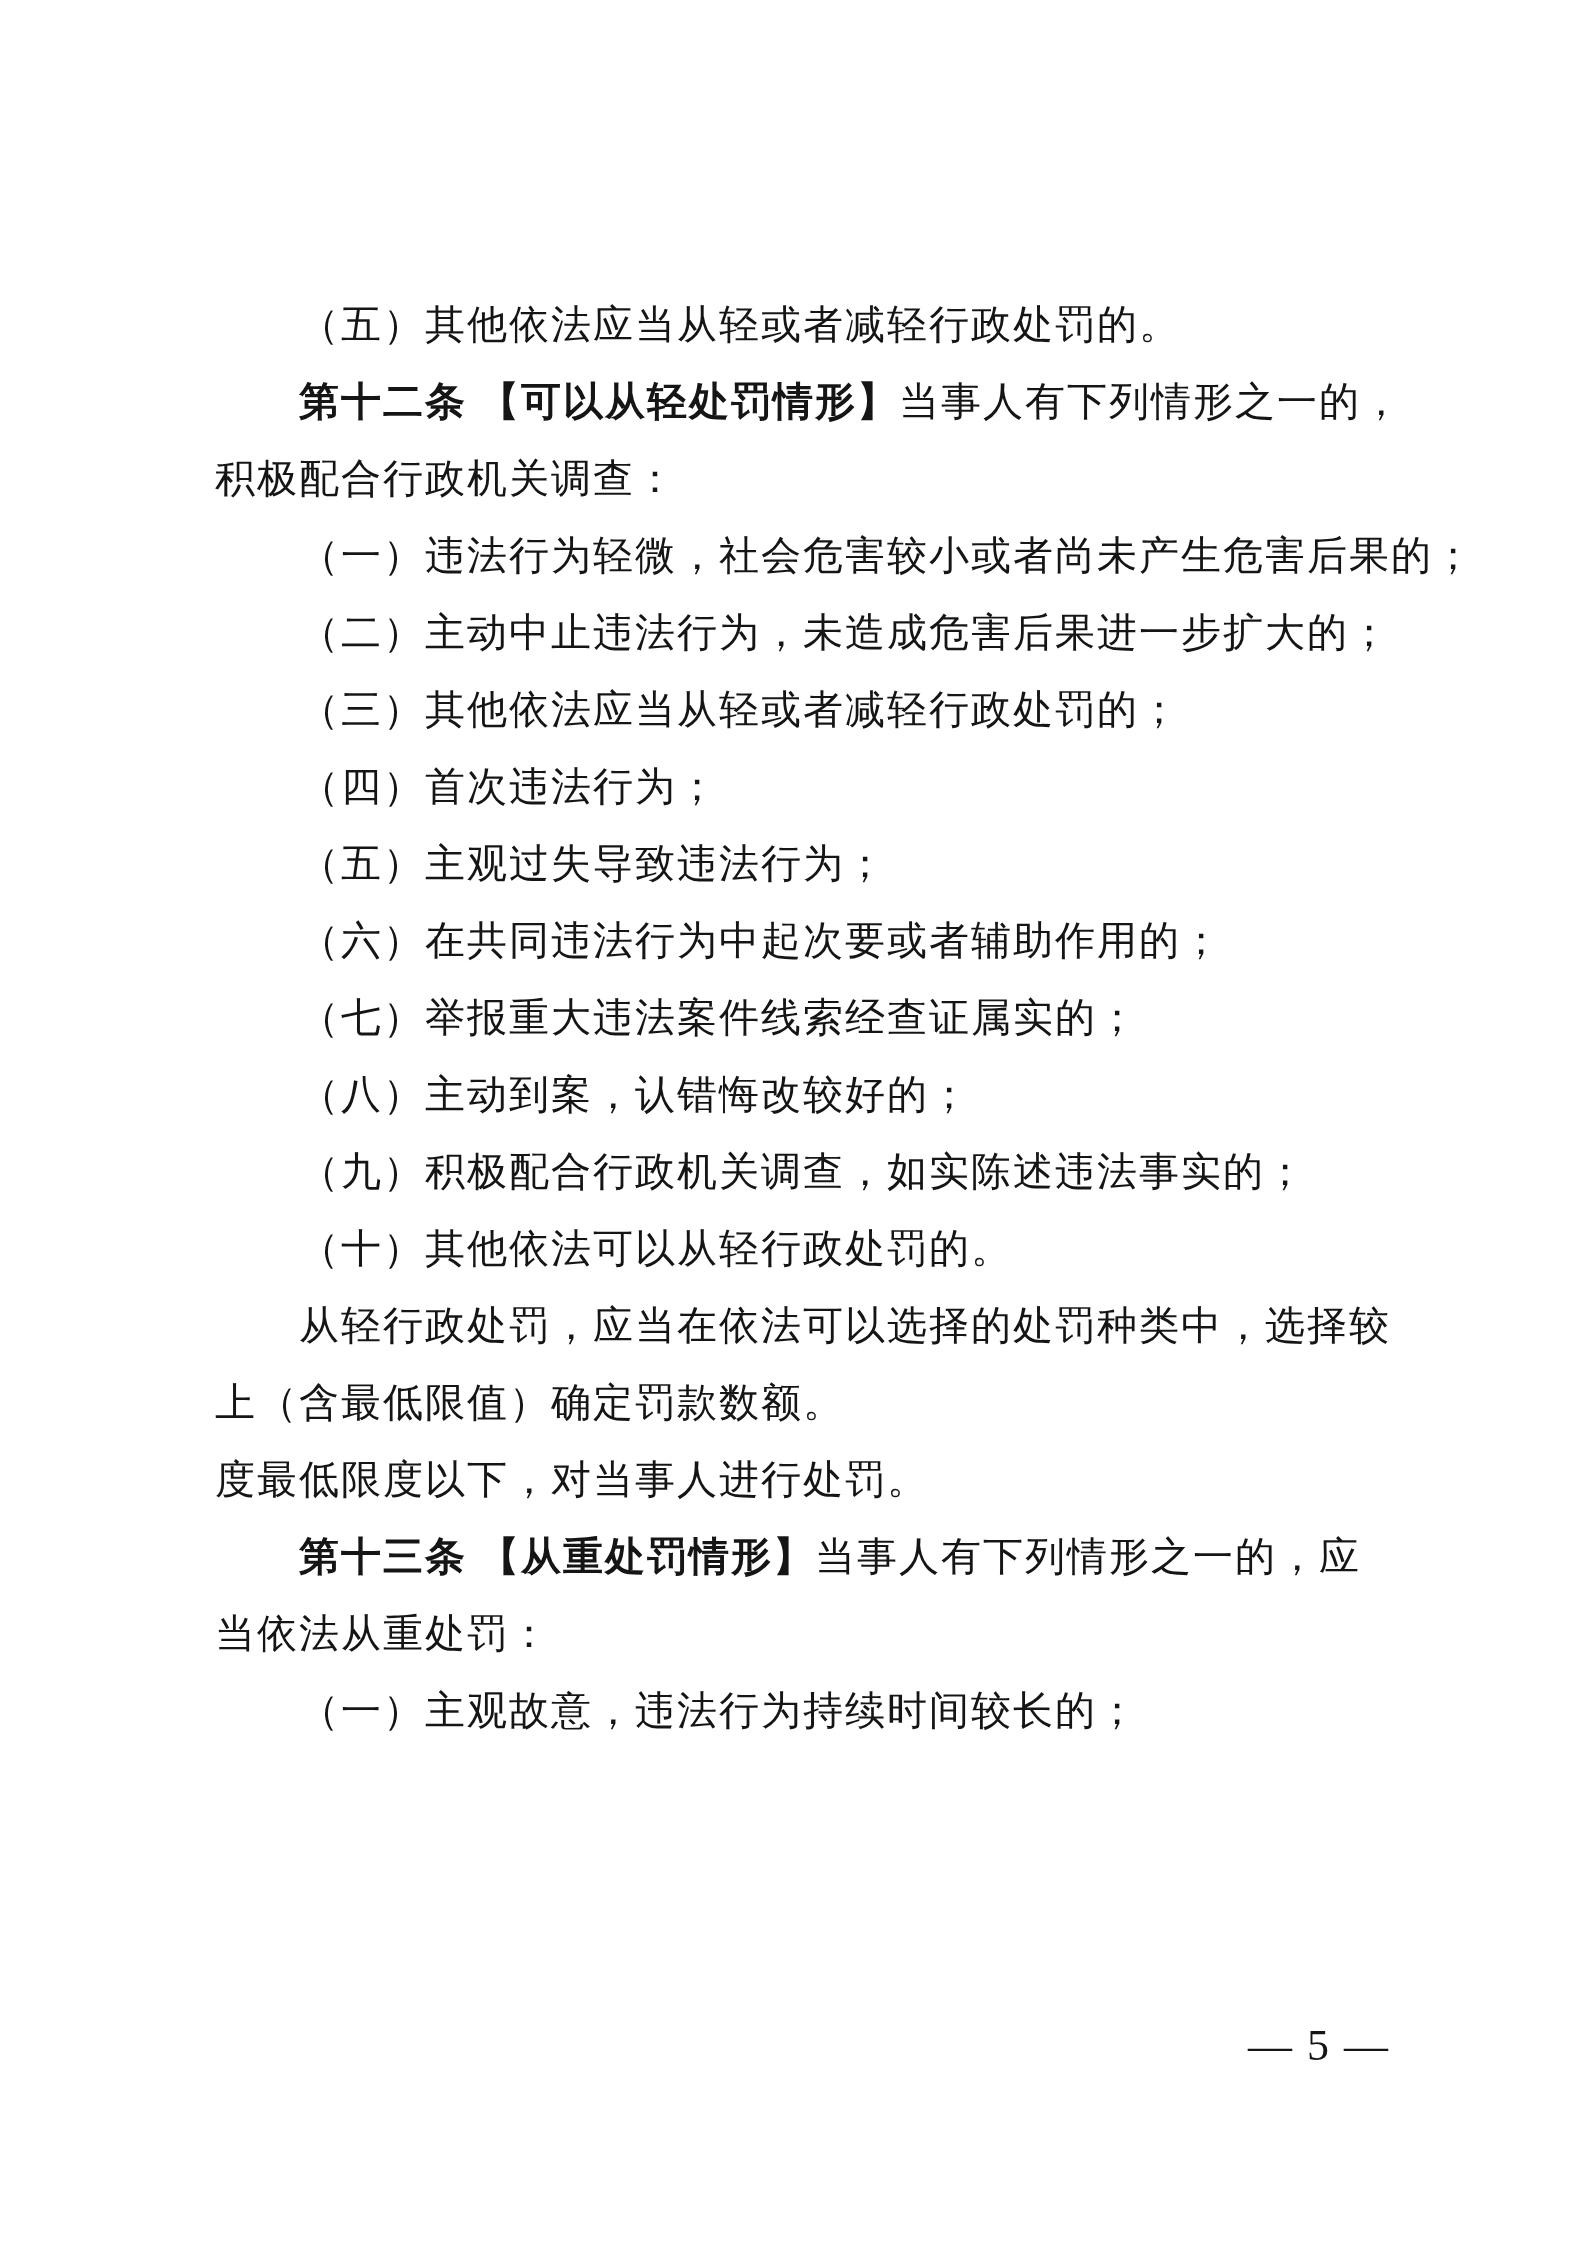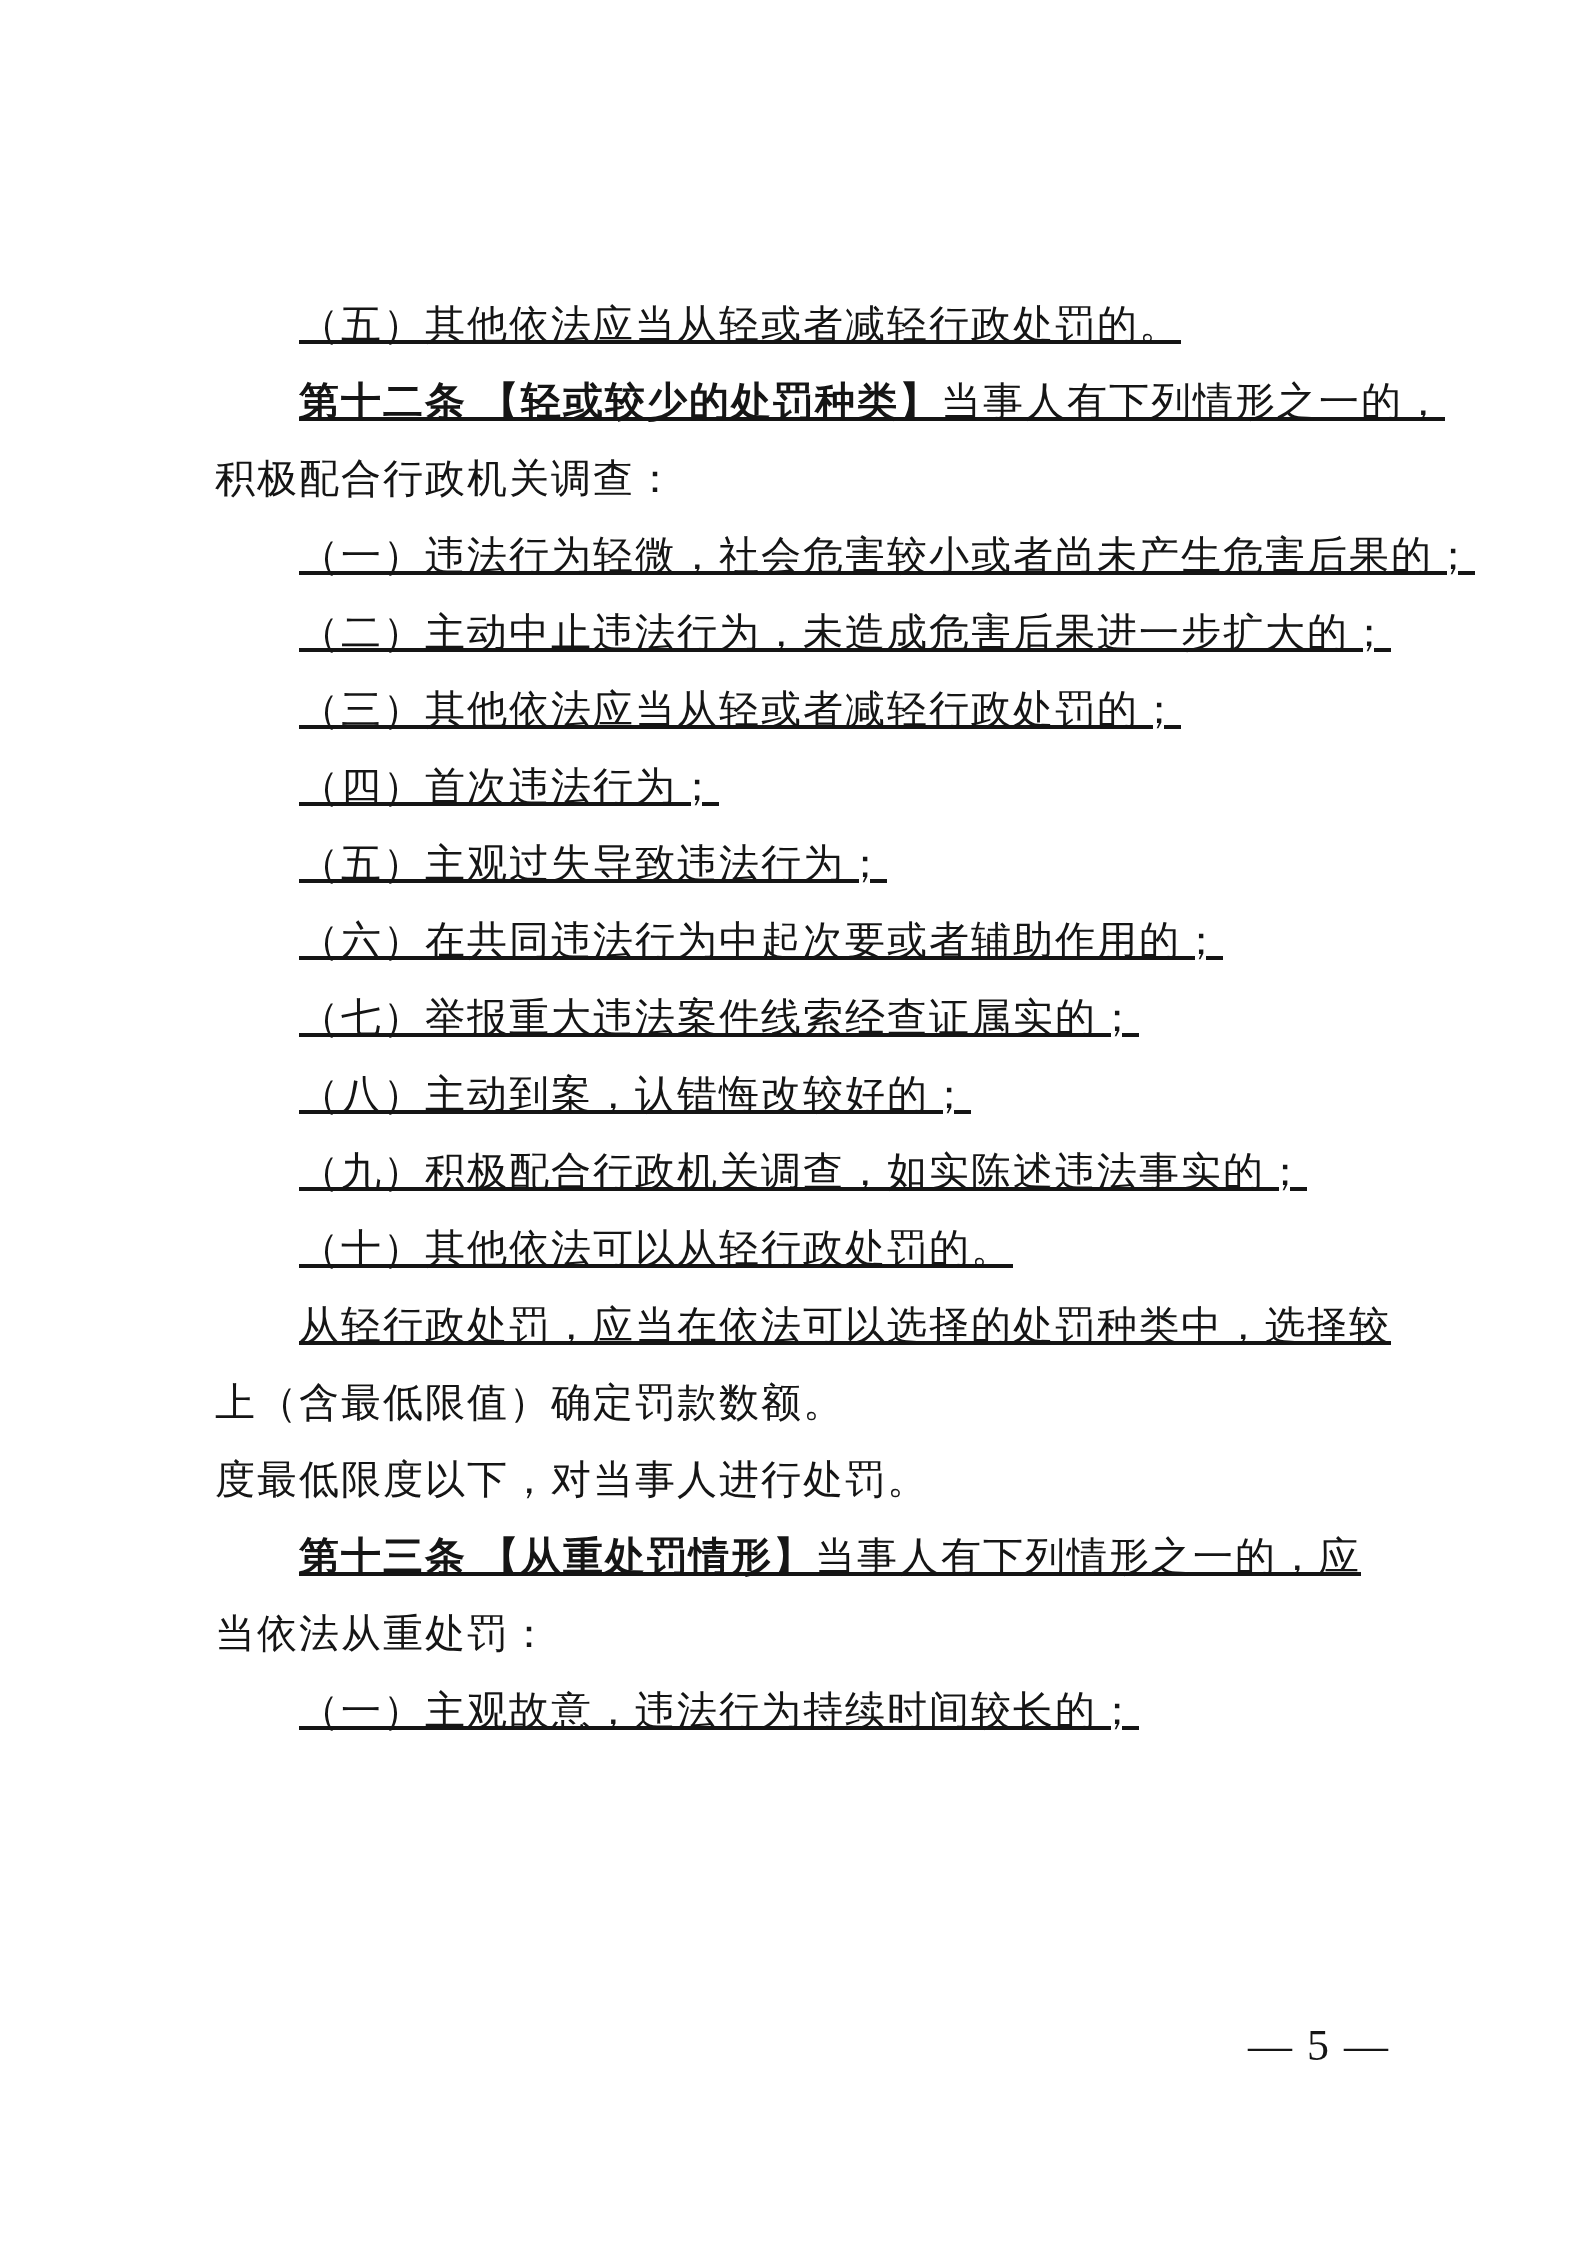--- a/index.html
+++ b/index.html
@@ -24,41 +24,40 @@
   }
   .line {
     height: 77px;
     line-height: 77px;
     font-size: 40px;
     letter-spacing: 2px;
     white-space: nowrap;
   }
   .line.ind {
     text-indent: 84px;
-    text-decoration: underline;
   }
   .b {
     font-weight: bold;
   }
   .page-num {
     position: absolute;
     left: 1248px;
     top: 2020px;
     font-size: 44px;
     letter-spacing: 2px;
     color: #151515;
   }
 </style>
 </head>
 <body>
 
 <div class="page">
   <div class="text-block">
     <div class="line ind"><span>（五）其他依法应当从轻或者减轻行政处罚的。</span></div>
-    <div class="line ind"><span class="b">第十二条 【轻或较少的处罚种类】</span><span>当事人有下列情形之一的，</span></div>
+    <div class="line ind"><span class="b">第十二条 【可以从轻处罚情形】</span><span>当事人有下列情形之一的，</span></div>
     <div class="line"><span>积极配合行政机关调查：</span></div>
     <div class="line ind"><span>（一）违法行为轻微，社会危害较小或者尚未产生危害后果的；</span></div>
     <div class="line ind"><span>（二）主动中止违法行为，未造成危害后果进一步扩大的；</span></div>
     <div class="line ind"><span>（三）其他依法应当从轻或者减轻行政处罚的；</span></div>
     <div class="line ind"><span>（四）首次违法行为；</span></div>
     <div class="line ind"><span>（五）主观过失导致违法行为；</span></div>
     <div class="line ind"><span>（六）在共同违法行为中起次要或者辅助作用的；</span></div>
     <div class="line ind"><span>（七）举报重大违法案件线索经查证属实的；</span></div>
     <div class="line ind"><span>（八）主动到案，认错悔改较好的；</span></div>
     <div class="line ind"><span>（九）积极配合行政机关调查，如实陈述违法事实的；</span></div>

